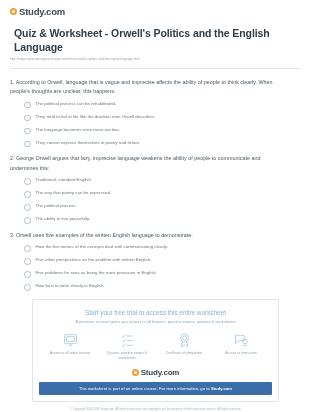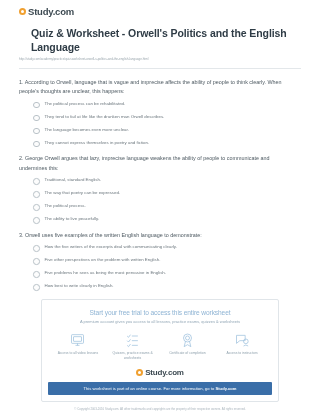--- a/index.html
+++ b/index.html
@@ -12,21 +12,21 @@
     height: 412px;
     overflow: hidden;
     font-family: "Liberation Sans", sans-serif;
     color: #4a4a4a;
     position: relative;
   }
   .page {
     width: 311px;
     height: 412px;
     box-sizing: border-box;
-    padding: 6px 10px 0 19px;
+    padding: 6px 10px 0 10px;
     position: relative;
   }
 
   
   .brand {
     display: flex;
     align-items: center;
     gap: 2px;
     margin-bottom: 9px;
   }
@@ -56,21 +56,21 @@
     letter-spacing: -0.2px;
     white-space: nowrap;
   }
 
   
   .doc-title {
     font-size: 10.5px;
     font-weight: bold;
     color: #2f3c46;
     line-height: 1.35;
-    margin: 0 0 4px 12px;
+    margin: 0 0 4px 4px;
     letter-spacing: -0.1px;
   }
   .doc-url {
     font-size: 3px;
     color: #9aa6ad;
     line-height: 1.2;
     word-break: break-all;
     margin: 0 0 6px 0;
   }
   .rule {

